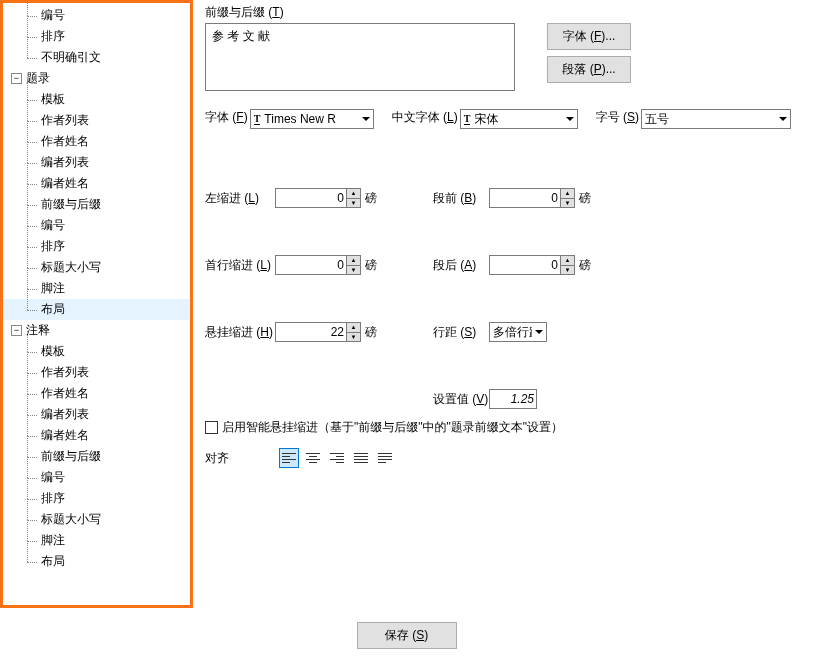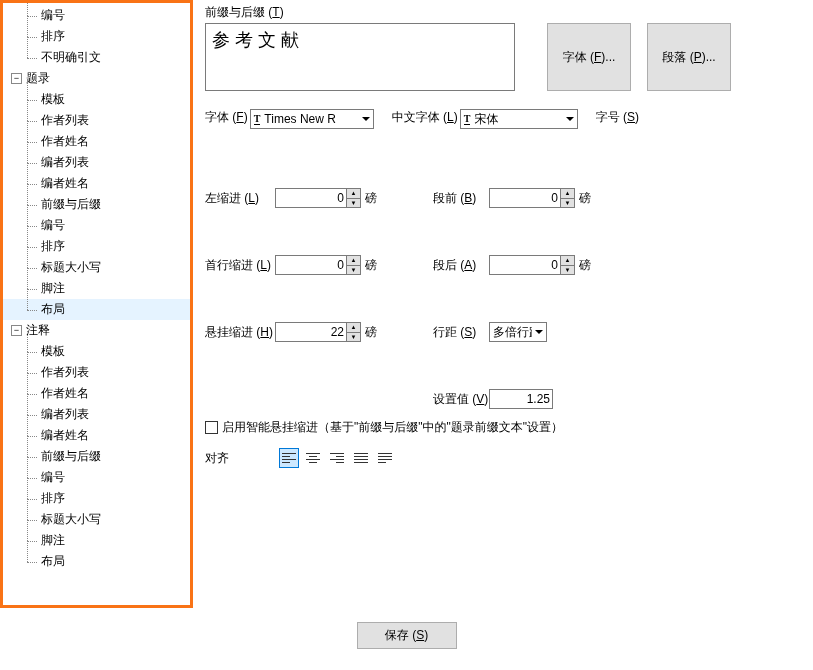--- a/index.html
+++ b/index.html
@@ -60,24 +60,24 @@
   padding: 4px 10px 0 12px;
 }
 .section-label { margin-bottom: 2px; }
 .underline-key { text-decoration: underline; }
 .title-row { display: flex; gap: 8px; margin-bottom: 18px; }
 .title-input {
   width: 310px; height: 68px;
   border: 1px solid #7a7a7a;
   padding: 4px 6px;
   font-family: inherit;
-  font-size: 18px;
+  font-size: 12px;
   resize: none;
 }
-.btn-col { display: flex; flex-direction: row; gap: 16px; padding-left: 24px; }
+.btn-col { display: flex; flex-direction: column; gap: 6px; padding-left: 24px; }
 .btn {
   border: 1px solid #adadad;
   background: #e1e1e1;
   padding: 4px 14px;
   cursor: pointer;
   font-family: inherit;
   font-size: 12px;
   min-width: 84px;
 }
 .font-row { display: flex; gap: 18px; margin-bottom: 18px; }
@@ -287,20 +287,24 @@
         </div>
         <div class="combo combo-118">
           <span class="tt-icon">T</span>
           <span class="combo-text">宋体</span>
           <span class="combo-arrow"></span>
         </div>
       </div>
       <div class="font-group">
         <div>
           <span>字号 (</span><span class="underline-key">S</span><span>)</span>
+        </div>
+        <div class="combo combo-150">
+          <span class="combo-text">五号</span>
+          <span class="combo-arrow"></span>
         </div>
       </div>
     </div>
 
     <div class="form-grid">
       <div class="form-row">
         <span class="fl-label"><span>左缩进 (</span><span class="underline-key">L</span><span>)</span></span>
         <input class="num-input" value="0" style="">
         <div class="num-spin">
             <div>▲</div>
@@ -343,21 +347,21 @@
         <div class="combo combo-74">
           <span class="combo-text">多倍行距</span>
           <span class="combo-arrow"></span>
         </div>
       </div>
       <div class="form-row">
         <span class="fl-label"></span>
         <span style="width:86px"></span>
         <span class="unit" style="visibility:hidden">磅</span>
         <span class="fl-label2"><span>设置值 (</span><span class="underline-key">V</span><span>)</span></span>
-        <input class="num-input" style="width: 64px;" value="1.25">
+        <input class="num-input" style="width: 48px; font-style: italic;" value="1.25">
       </div>
     </div>
 
     <div class="check-row">
       <span class="check-box"></span>
       <span>启用智能悬挂缩进（基于"前缀与后缀"中的"题录前缀文本"设置）</span>
     </div>
 
     <div class="align-row">
       <span class="align-label">对齐</span>

